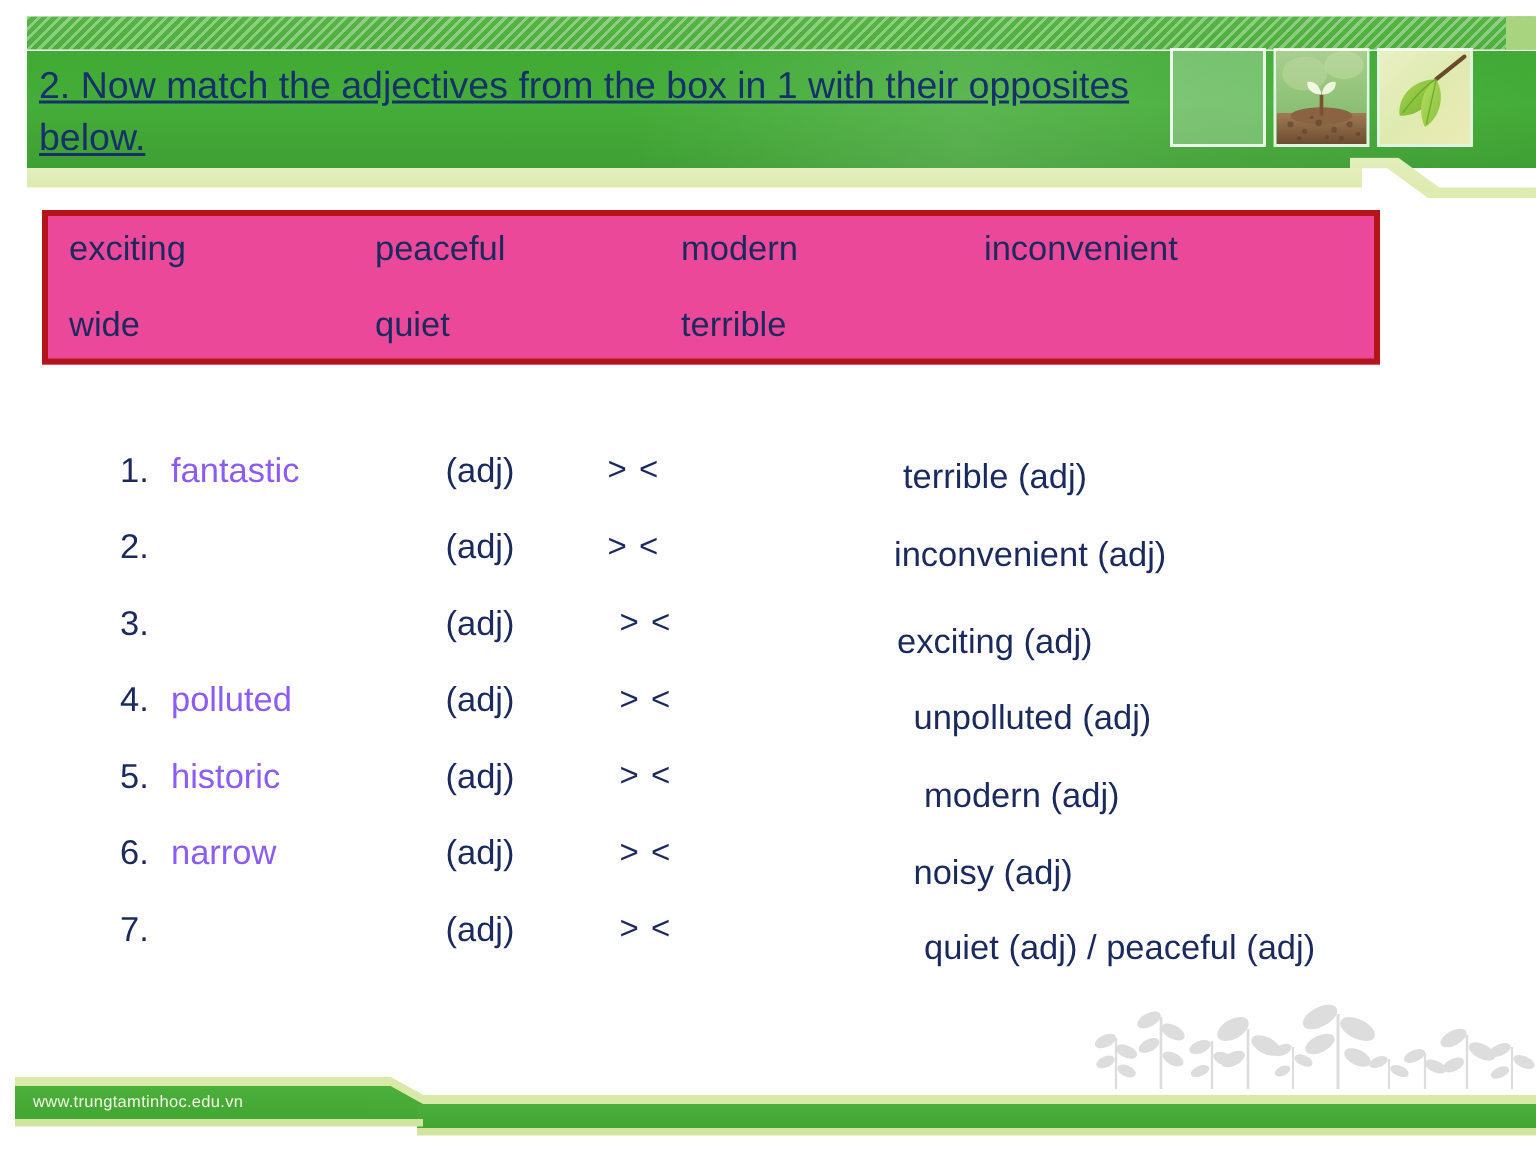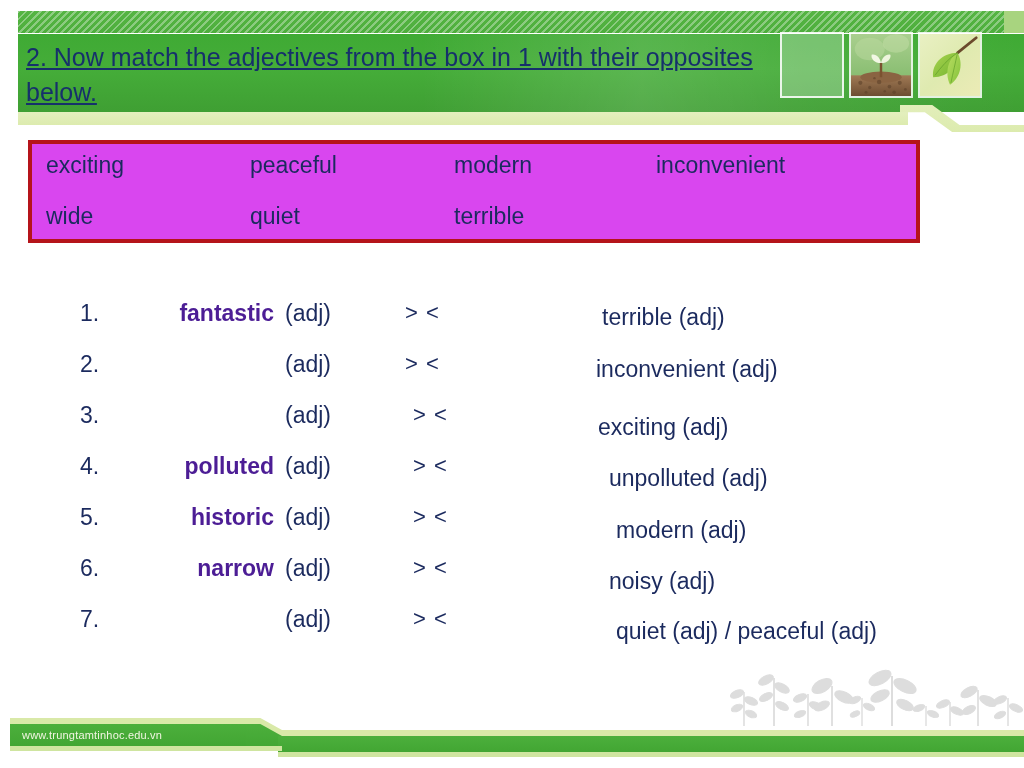--- a/index.html
+++ b/index.html
@@ -103,21 +103,21 @@
   #thumb-leaves  { left: 918px; }
 
   .th-svg { display: block; width: 100%; height: 100%; }
 
   
   #word-box {
     position: absolute;
     left: 28px; top: 140px;
     width: 892px; height: 103px;
     border: 4px solid #b5141a;
-    background: #d946ef;
+    background: #ec4899;
     box-sizing: border-box;
   }
   .wb-row {
     position: absolute;
     left: 0;
     width: 100%;
     height: 50px;
   }
   #wb-row-0 { top: 6px; }
   #wb-row-1 { top: 57px; }
@@ -146,32 +146,31 @@
     width: 34px;
     text-align: left;
     color: #1b2a5e;
     font-size: 23px;
     line-height: 30px;
   }
   .ll-word {
     position: absolute;
     left: 34px; top: 0;
     width: 160px;
-    text-align: right;
-    color: #4c1d95;
+    text-align: left;
+    color: #8b5cf6;
     font-size: 23px;
     line-height: 30px;
     white-space: nowrap;
-    font-weight: bold;
   }
   .ll-pos {
     position: absolute;
     left: 205px; top: 0;
     width: 70px;
-    text-align: left;
+    text-align: center;
     color: #1b2a5e;
     font-size: 23px;
     line-height: 30px;
   }
   .ll-opp {
     position: absolute;
     top: 0;
     width: 60px;
     text-align: left;
     color: #1b2a5e;

